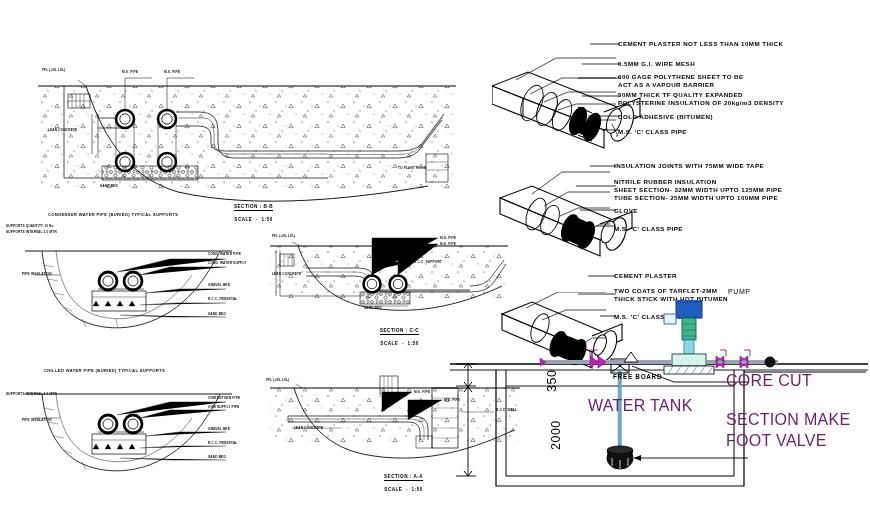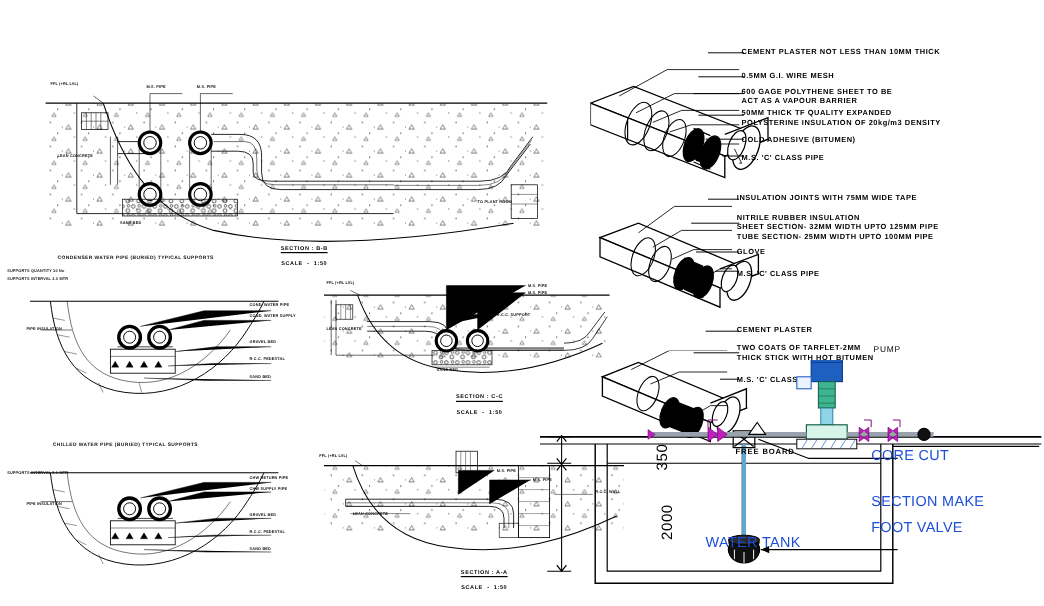--- a/index.html
+++ b/index.html
@@ -17,21 +17,21 @@
   .tiny{position:absolute;font-family:"Liberation Sans",sans-serif;
         font-size:3.2px;letter-spacing:.15px;line-height:4.2px;
         white-space:pre;color:#111;font-weight:700;}
   .microcap{position:absolute;font-family:"Liberation Sans",sans-serif;
         font-size:4.1px;letter-spacing:.35px;white-space:pre;
         color:#111;font-weight:700;}
   .sectitle{position:absolute;text-align:center;
         font-family:"Liberation Sans",sans-serif;font-size:4.6px;
         letter-spacing:.5px;line-height:6px;white-space:pre;font-weight:700;}
   .bigtxt{position:absolute;font-family:"Liberation Sans",sans-serif;
-        font-size:12px;letter-spacing:.3px;white-space:pre;color:#1d4ed8;}
+        font-size:16px;letter-spacing:.3px;white-space:pre;color:#701a75;}
   .midtxt{position:absolute;font-family:"Liberation Sans",sans-serif;
         font-size:6.4px;letter-spacing:.7px;white-space:pre;color:#000;
         font-weight:700;}
   .dimtxt{position:absolute;font-family:"Liberation Sans",sans-serif;
         font-size:12.5px;letter-spacing:.5px;white-space:pre;color:#000;
         transform-origin:0 0;transform:rotate(-90deg);}
   .pumplbl{position:absolute;font-family:"Liberation Sans",sans-serif;
         font-size:7px;letter-spacing:.6px;white-space:pre;color:#000;}
 </style>
 </head>
@@ -510,21 +510,21 @@
         <rect x="216" y="66" width="50" height="8" fill="#fff" stroke="#000" stroke-width=".8"></rect>
         <g stroke="#2b6fd8" stroke-width=".6">
           <path d="M220 74 l5 -8 M228 74 l5 -8 M236 74 l5 -8 M244 74 l5 -8 M252 74 l5 -8 M260 74 l5 -8"></path>
         </g>
 
         <path d="M92 58 l6 4 -6 4 z" fill="#c020c0" stroke="#7a067a" stroke-width=".5"></path>
       </g>
     </svg>
   </div>
 
-  <div class="bigtxt" style="left:588px;top:397px;margin-top:48px;">WATER TANK</div>
+  <div class="bigtxt" style="left:588px;top:397px;">WATER TANK</div>
   <div class="midtxt" style="left:613px;top:373px;">FREE BOARD</div>
   <div class="bigtxt" style="left:726px;top:372px;">CORE CUT</div>
   <div class="bigtxt" style="left:726px;top:411px;">SECTION MAKE</div>
   <div class="bigtxt" style="left:726px;top:432px;">FOOT VALVE</div>
   <div class="pumplbl" style="left:728px;top:288px;">PUMP</div>
 
   <div class="dimtxt" style="left:545px;top:392px;">350</div>
   <div class="dimtxt" style="left:549px;top:450px;">2000</div>
 
 </div>

